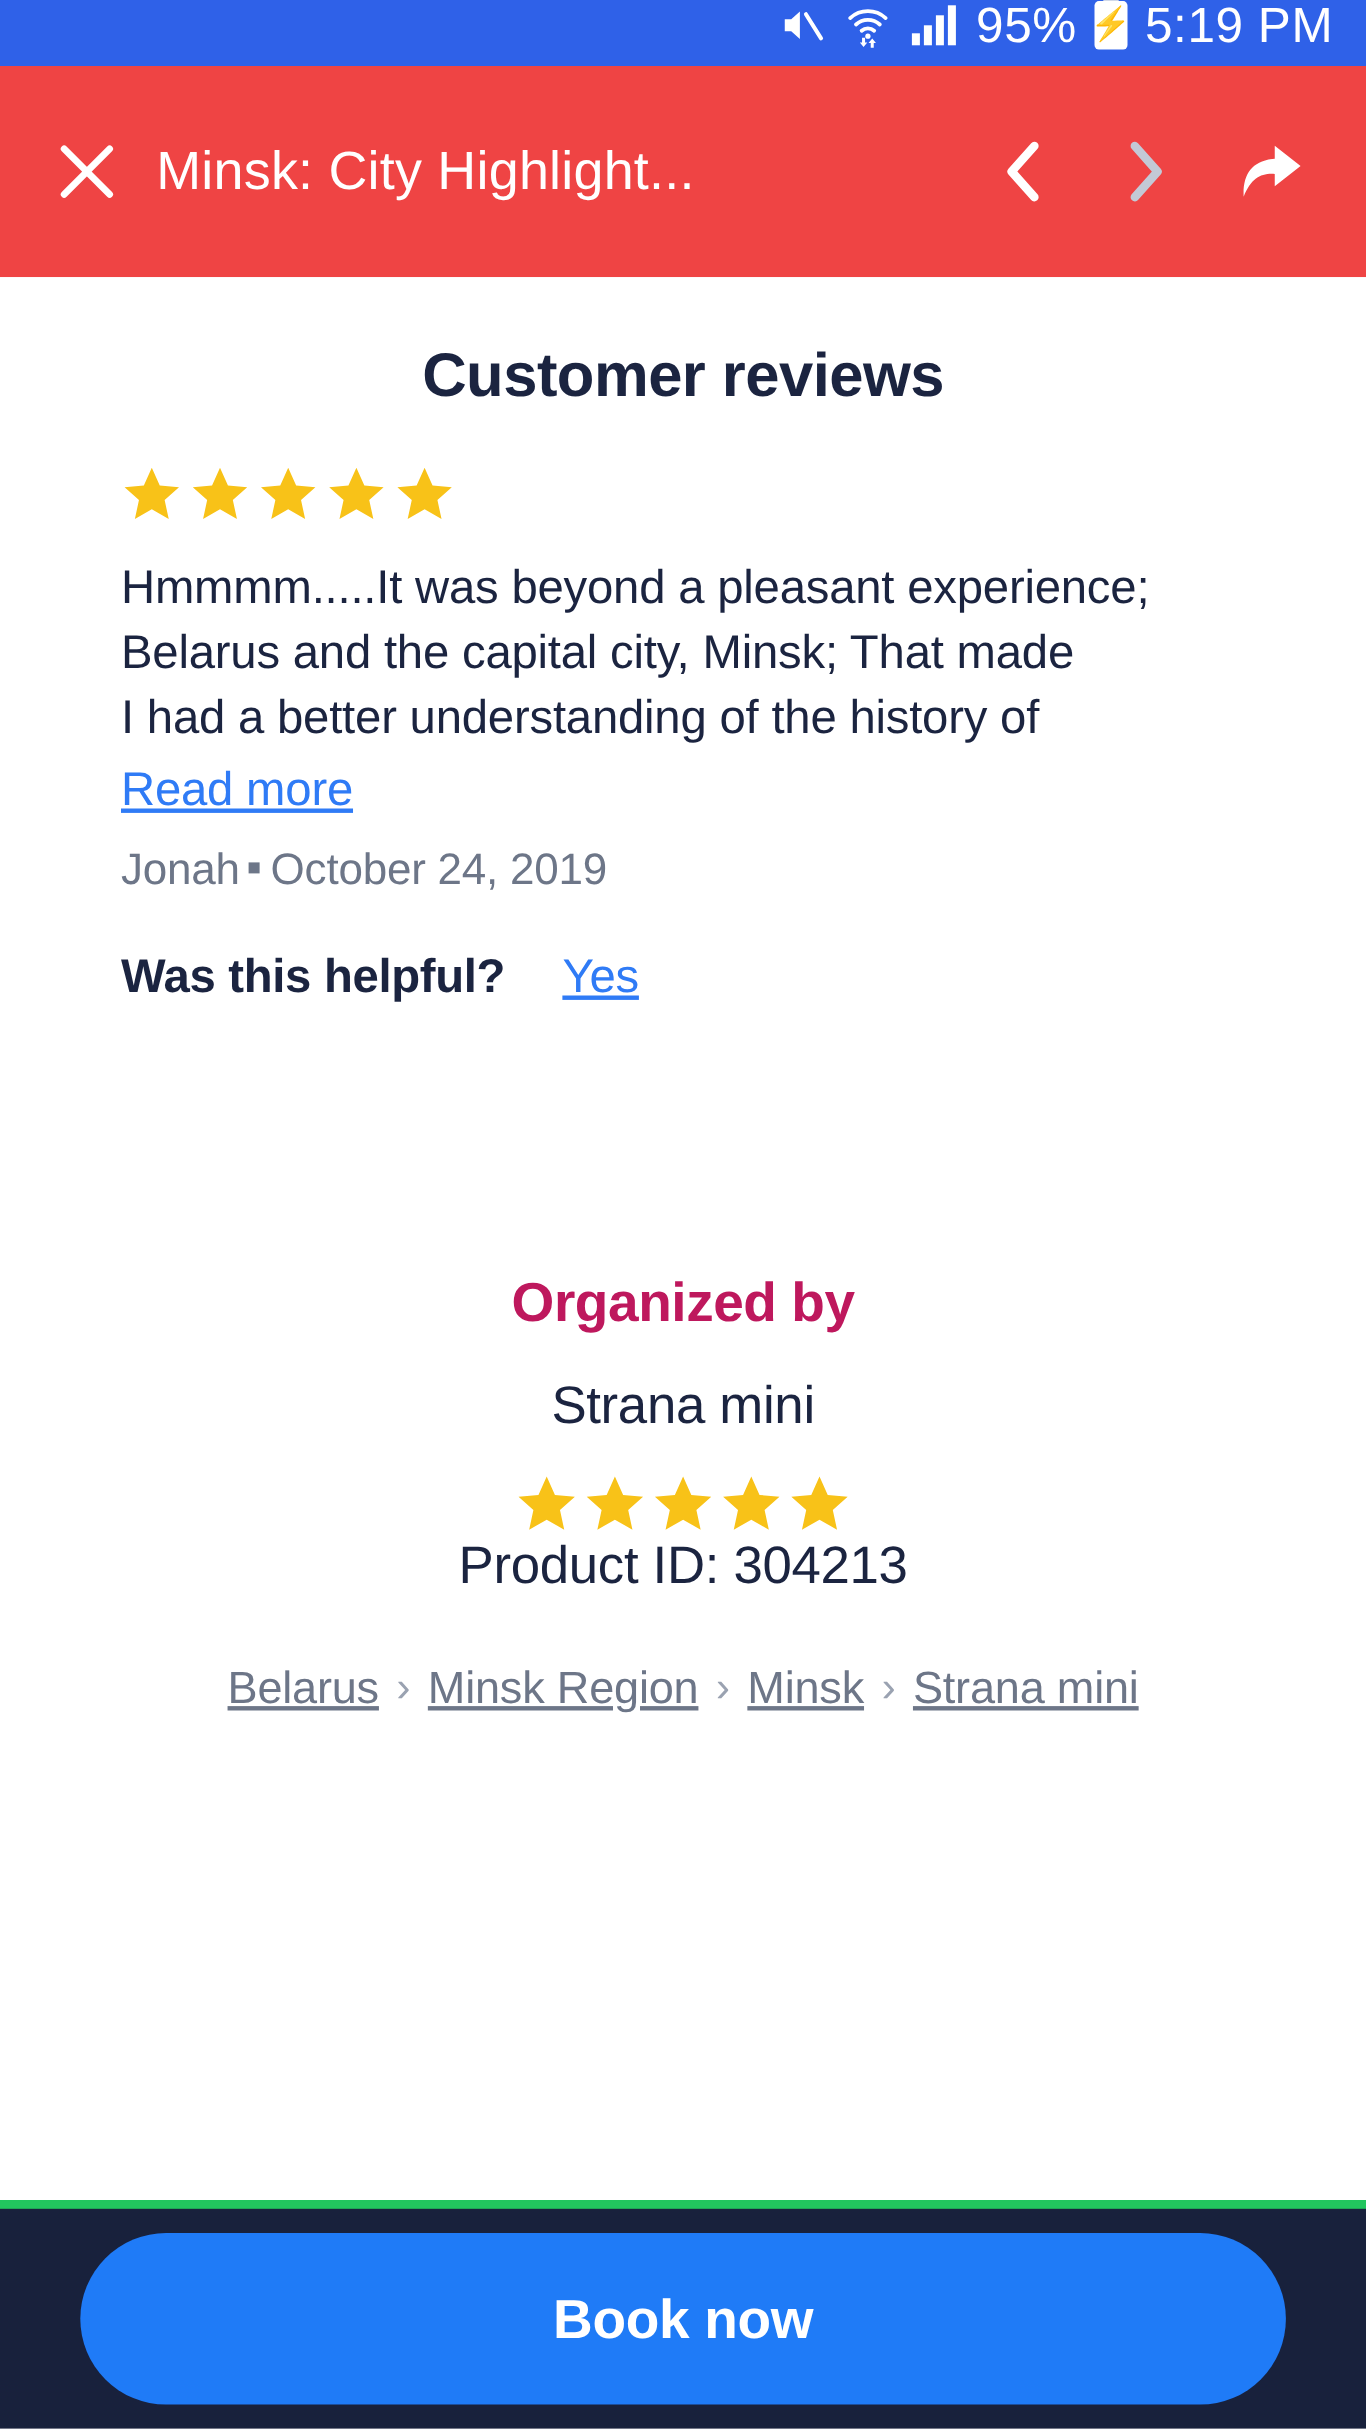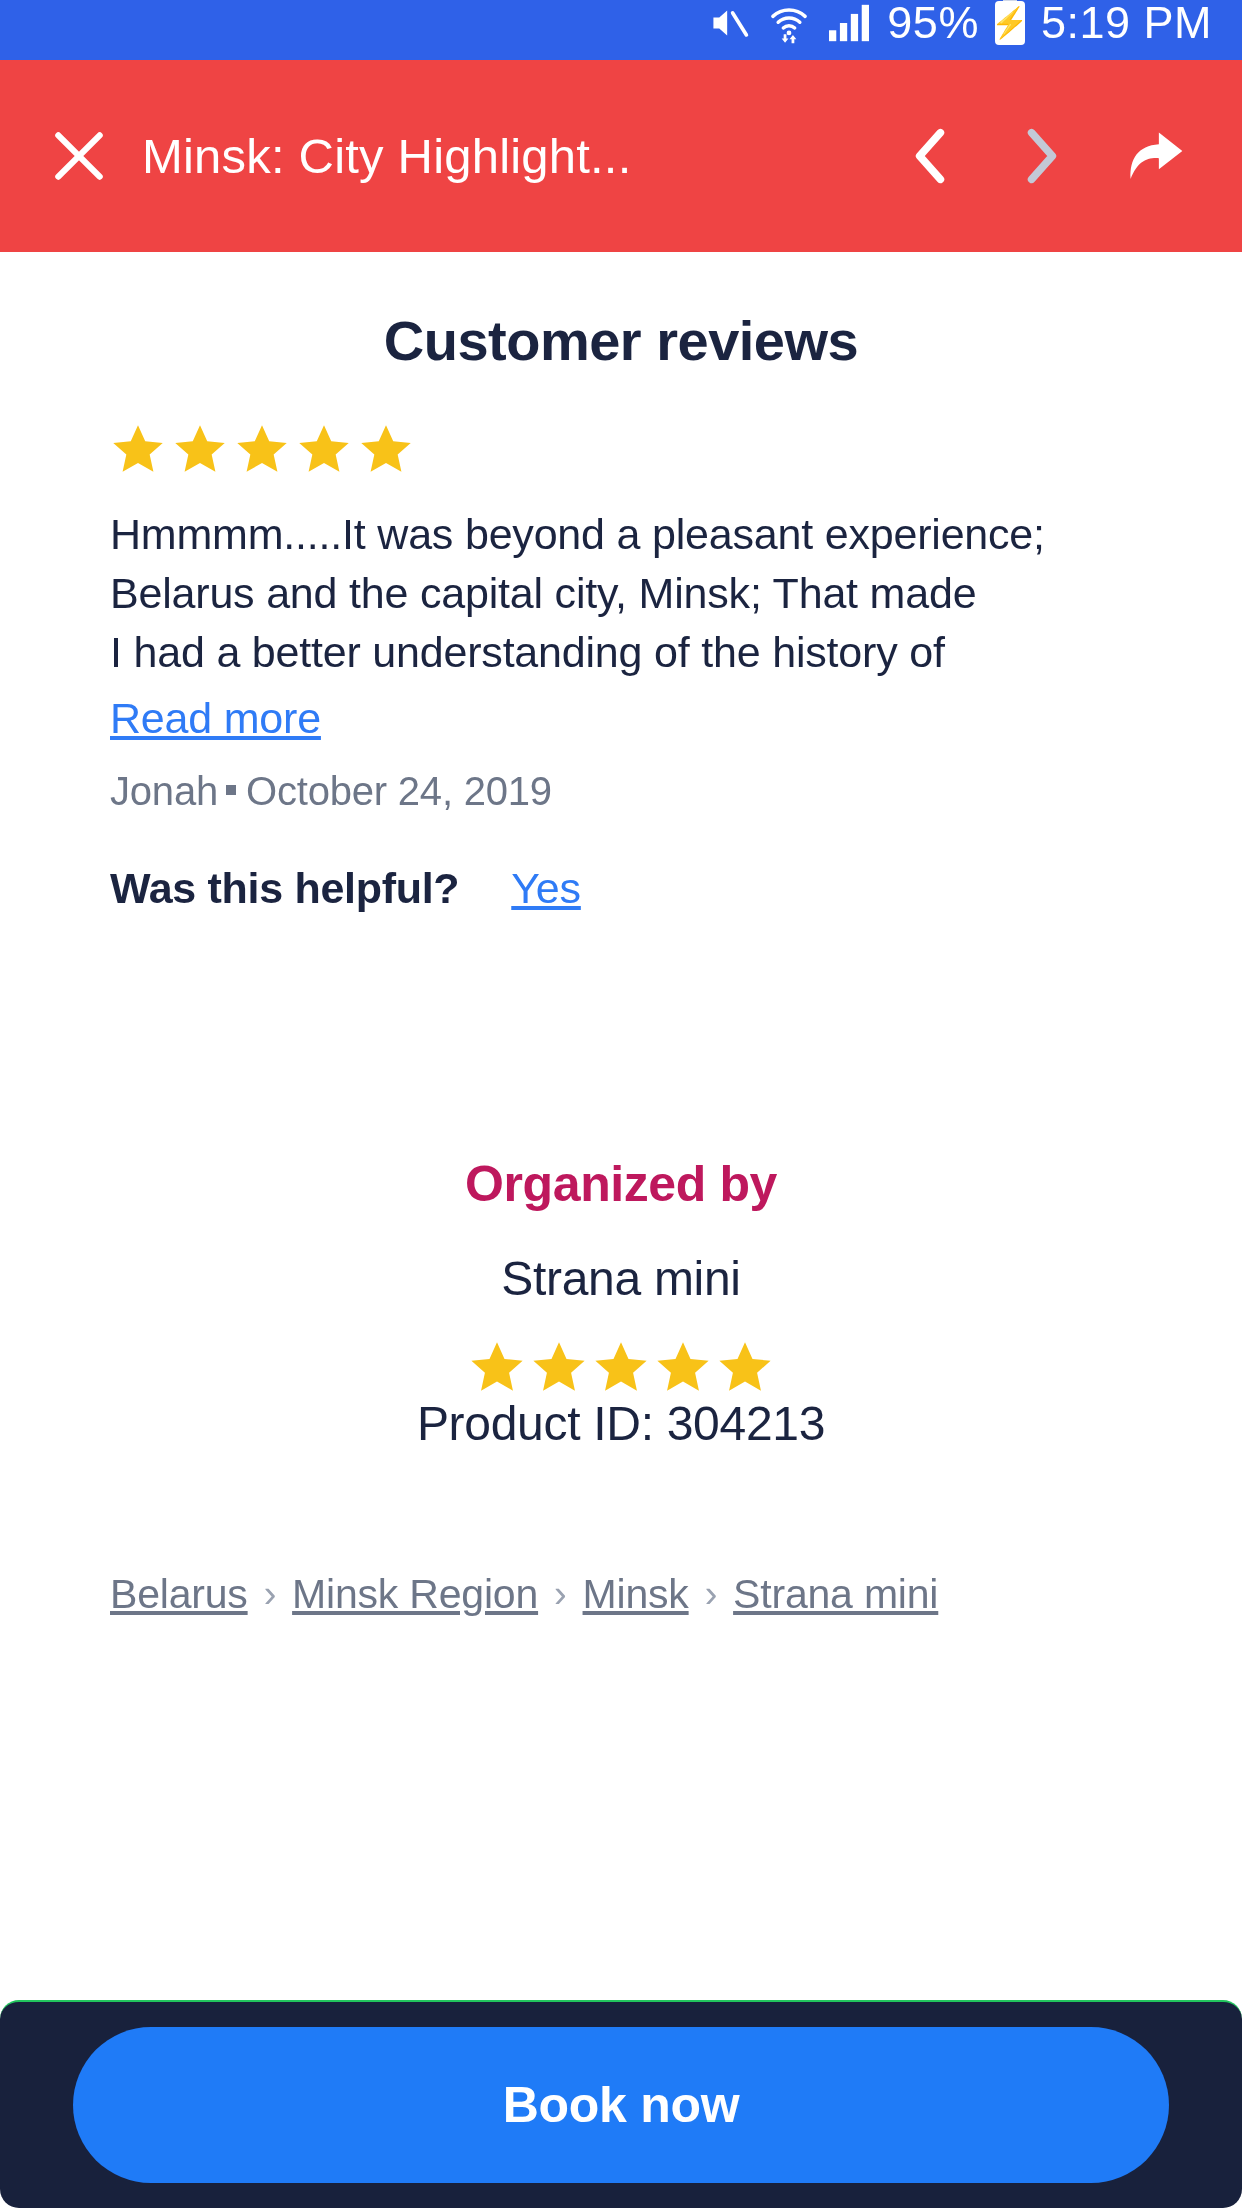--- a/index.html
+++ b/index.html
@@ -201,48 +201,48 @@
   }
   .organizer .stars { margin-top: 32px; gap: 4px; }
   .product-id {
     color: #1b2440;
     font-size: 48px;
     font-weight: 400;
     letter-spacing: -0.3px;
   }
 
   .breadcrumb {
-    margin-top: 120px;
+    margin-top: 60px;
     color: #6d7688;
     font-size: 41px;
     font-weight: 400;
     letter-spacing: -0.2px;
     display: flex;
     flex-wrap: nowrap;
     align-items: center;
+    justify-content: center;
     gap: 0;
     white-space: nowrap;
   }
   .crumb { color: #6d7688; }
   .crumb-sep {
     color: #9aa2b1;
     padding: 0 16px;
     font-size: 38px;
   }
 
   
   .footer {
     flex: 0 0 auto;
     height: 208px;
     background: #18213c;
     display: flex;
     align-items: center;
     justify-content: center;
-    border-top: 2px solid #22c55e;
-    border-radius: 19px;
+    border-top: 8px solid #22c55e;
   }
   .book-btn {
     width: 1096px;
     height: 156px;
     background: #1f7bf7;
     border: none;
     border-radius: 78px;
     color: #ffffff;
     font-family: "Liberation Sans", sans-serif;
     font-size: 50px;

